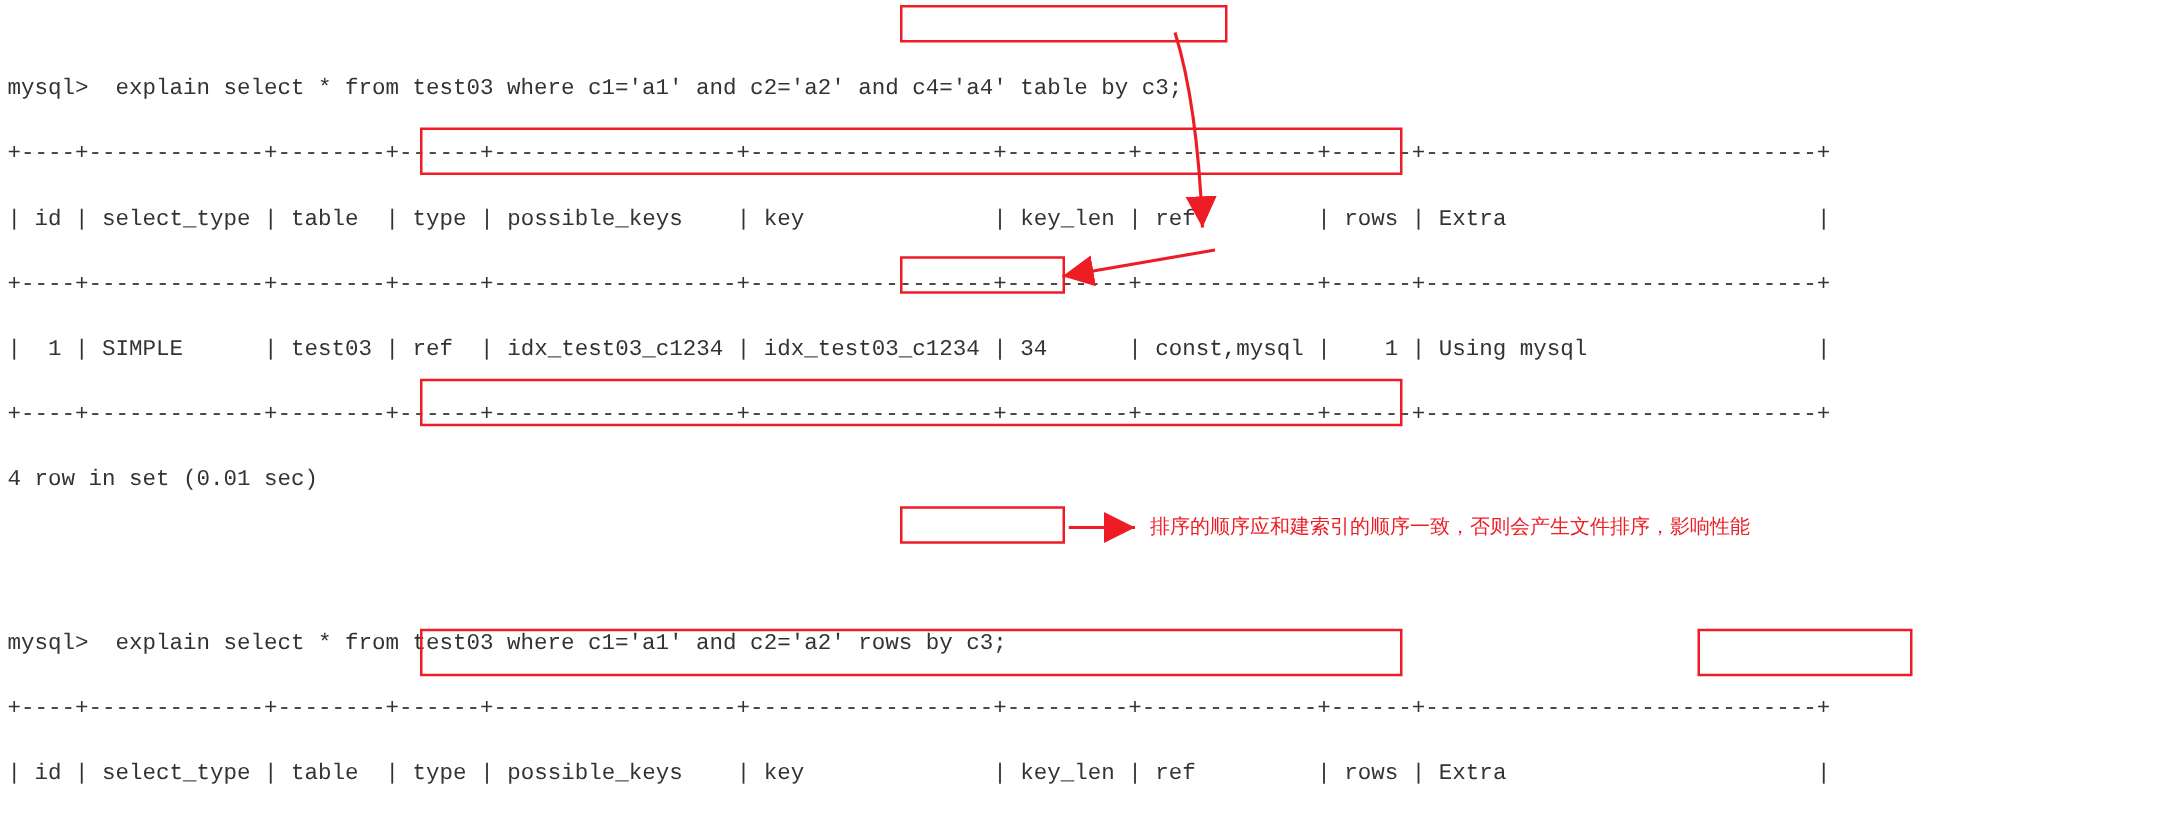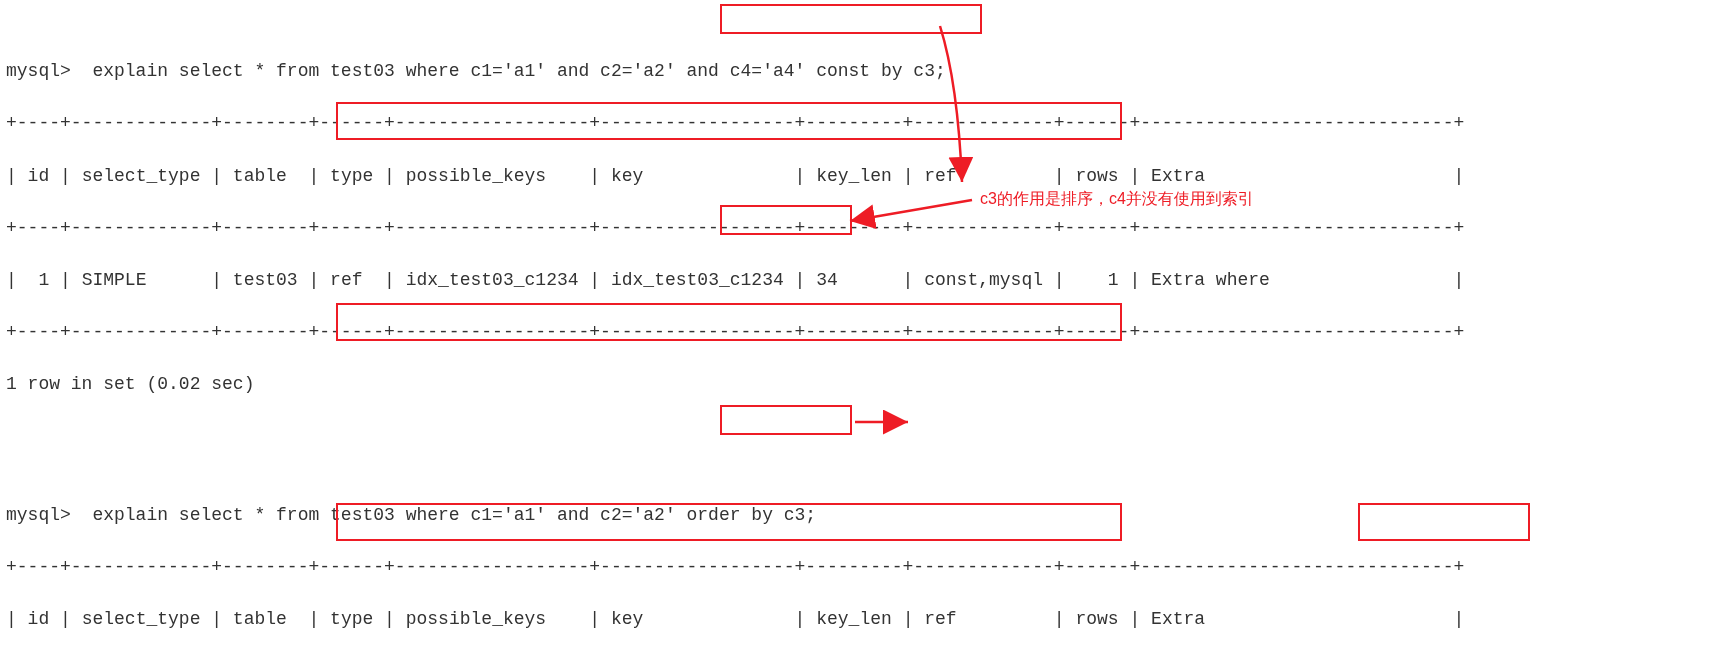--- a/index.html
+++ b/index.html
@@ -7,48 +7,48 @@
   .line{position:relative;}
   .box{position:absolute;border:2px solid #ee1c25;pointer-events:none;}
   .redtext{position:absolute;color:#ee1c25;font-family:"Microsoft YaHei","Hiragino Sans GB",sans-serif;font-size:16px;white-space:nowrap;}
   svg.arrow{position:absolute;overflow:visible;pointer-events:none;}
 </style>
 </head>
 <body>
 
 <div class="term">
 
-<div class="line"><span>mysql&gt;</span><span>  explain select * from test03 where c1='a1' and c2='a2' </span><span>and c4='a4' const by c3</span><span>;</span></div>
+<div class="line"><span>mysql&gt;</span><span>  explain select * from test03 where c1='a1' and c2='a2' </span><span>and c4='a4' table by c3</span><span>;</span></div>
 <div class="line">+----+-------------+--------+------+------------------+------------------+---------+-------------+------+-----------------------------+</div>
 <div class="line">| <span>id</span> | <span>select_type</span> | <span>table</span>  | <span>type</span> | <span>possible_keys</span>    | <span>key</span>              | <span>key_len</span> | <span>ref</span>         | <span>rows</span> | <span>Extra</span>                       |</div>
 <div class="line">+----+-------------+--------+------+------------------+------------------+---------+-------------+------+-----------------------------+</div>
-<div class="line">|  <span>1</span> | <span>SIMPLE</span>      | <span>test03</span> | <span>ref</span>  | <span>idx_test03_c1234</span> | <span>idx_test03_c1234</span> | <span>34</span>      | <span>const,mysql</span> |    <span>1</span> | <span>Extra where</span>                 |</div>
+<div class="line">|  <span>1</span> | <span>SIMPLE</span>      | <span>test03</span> | <span>ref</span>  | <span>idx_test03_c1234</span> | <span>idx_test03_c1234</span> | <span>34</span>      | <span>const,mysql</span> |    <span>1</span> | <span>Using mysql</span>                 |</div>
 <div class="line">+----+-------------+--------+------+------------------+------------------+---------+-------------+------+-----------------------------+</div>
-<div class="line">1 row in set (0.02 sec)</div>
+<div class="line">4 row in set (0.01 sec)</div>
 <div class="line">&nbsp;</div>
 
-<div class="line"><span>mysql&gt;</span><span>  explain select * from test03 where c1='a1' and c2='a2' </span><span>order by c3</span><span>;</span></div>
+<div class="line"><span>mysql&gt;</span><span>  explain select * from test03 where c1='a1' and c2='a2' </span><span>rows by c3</span><span>;</span></div>
 <div class="line">+----+-------------+--------+------+------------------+------------------+---------+-------------+------+-----------------------------+</div>
 <div class="line">| <span>id</span> | <span>select_type</span> | <span>table</span>  | <span>type</span> | <span>possible_keys</span>    | <span>key</span>              | <span>key_len</span> | <span>ref</span>         | <span>rows</span> | <span>Extra</span>                       |</div>
 
 
 
 
 
 
 
 
 
 
 
 
 
 
 
-<div class="redtext" style="top:187px;left:980px;">c3的作用是排序，c4并没有使用到索引</div>
+<div class="redtext" style="top:410px;left:920px;">排序的顺序应和建索引的顺序一致，否则会产生文件排序，影响性能</div>
 
 
 <svg class="arrow" style="top:4px;left:0;" width="1731" height="651">
   <defs>
     <marker id="ah" markerWidth="12" markerHeight="12" refX="10" refY="5" orient="auto">
       <path d="M0,0 L10,5 L0,10 Z" fill="#ee1c25"></path>
     </marker>
   </defs>
 
   <path d="M 940 22 C 955 70, 960 130, 962 178" stroke="#ee1c25" stroke-width="2.5" fill="none" marker-end="url(#ah)"></path>

